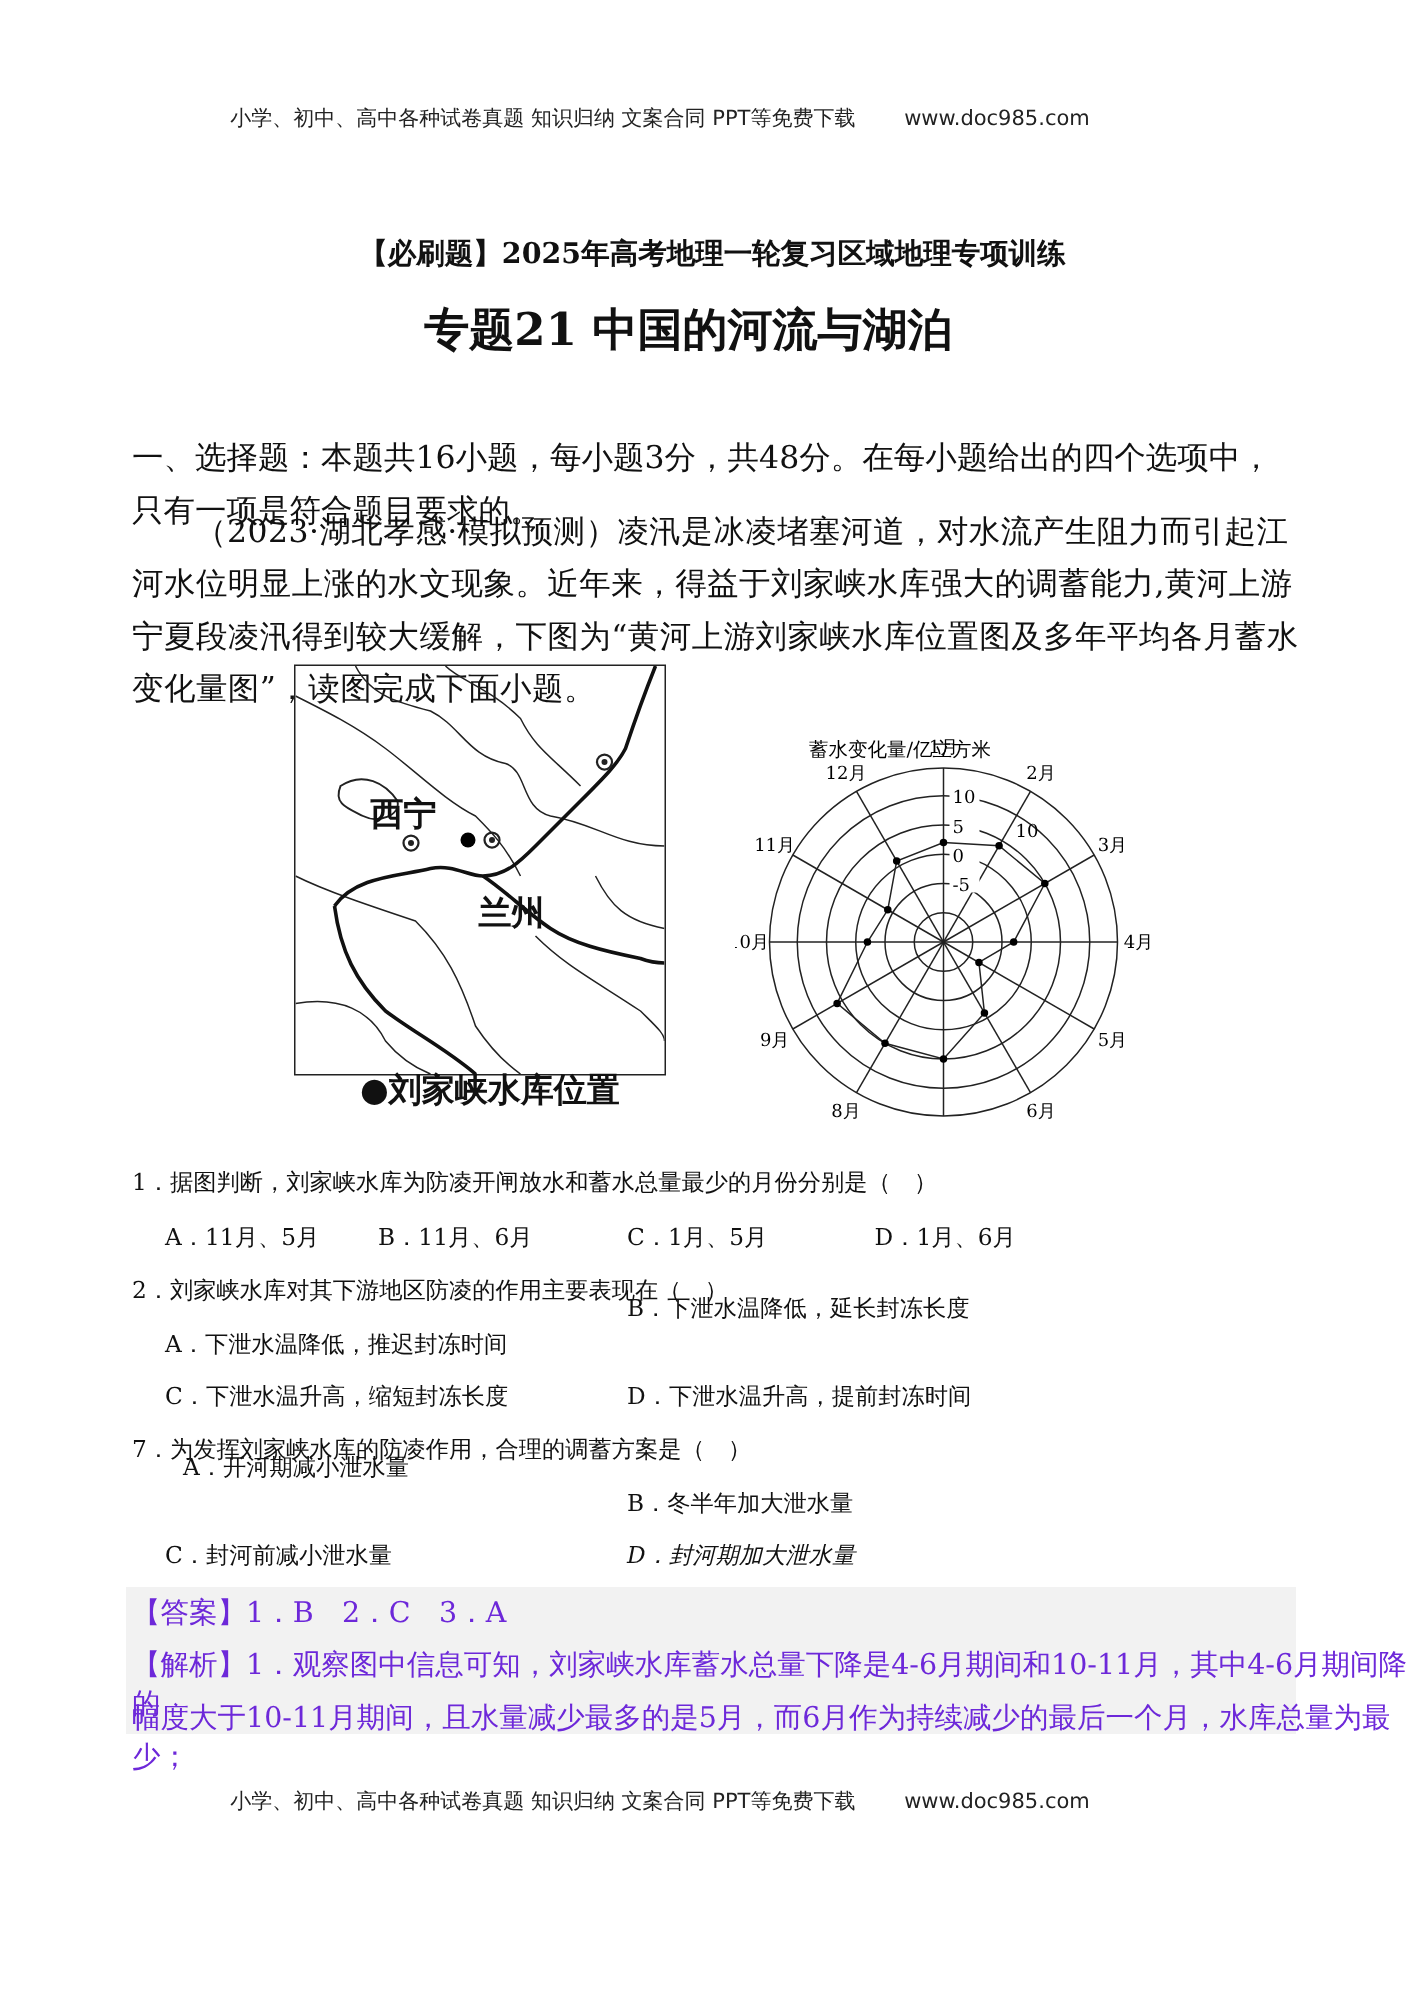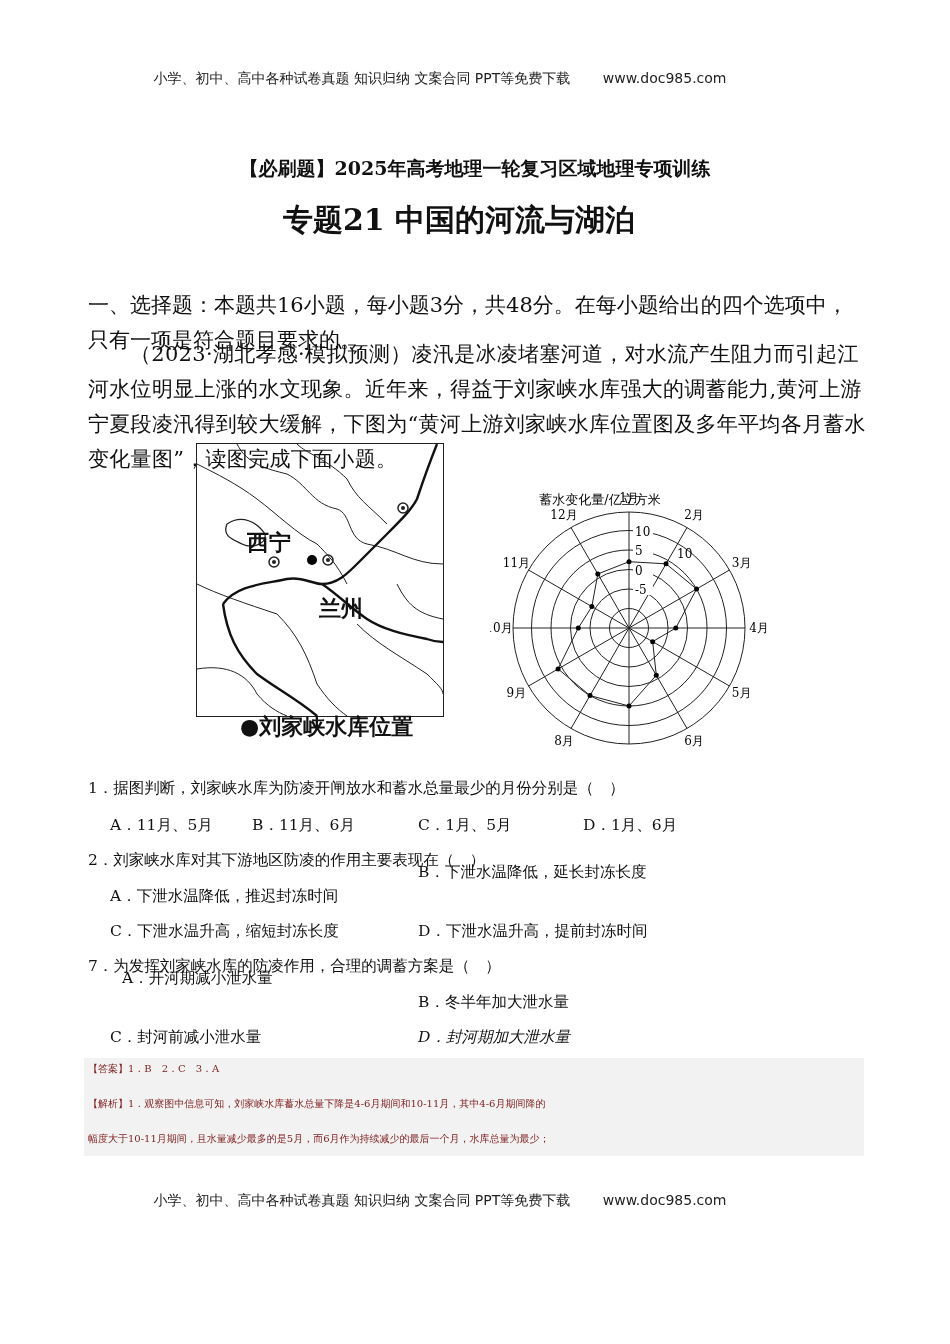--- a/index.html
+++ b/index.html
@@ -13,21 +13,21 @@
   .p{position:absolute;left:88px;width:778px;font-size:21px;line-height:35px;}
   .sec{top:288px;}
   .intro{top:337px;text-indent:2em;letter-spacing:0.3px;}
   .fig-map{position:absolute;left:196px;top:443px;width:246px;height:272px;border:1.5px solid #222;}
   .map-caption{position:absolute;left:240px;top:712px;font-size:22px;font-weight:bold;font-family:"DejaVu Serif",serif;}
   .map-label{position:absolute;font-size:22px;font-weight:bold;}
   .radar{position:absolute;left:490px;top:488px;width:290px;height:262px;}
   .q{position:absolute;left:88px;font-size:15.5px;}
   .opt{position:absolute;font-size:15.5px;}
   .ans-box{position:absolute;left:84px;top:1058px;width:780px;height:98px;background:#f2f2f2;}
-  .ans{position:absolute;left:88px;font-size:10px;color:#7f1d1d;}
+  .ans{position:absolute;left:88px;font-size:19px;color:#6d28d9;}
 </style>
 </head>
 <body>
 
 <div class="hdr hdr-top">
   <span>小学、初中、高中各种试卷真题 知识归纳 文案合同 PPT等免费下载</span>
   <span class="url">www.doc985.com</span>
 </div>
 
 <div class="title1">【必刷题】2025年高考地理一轮复习区域地理专项训练</div>

